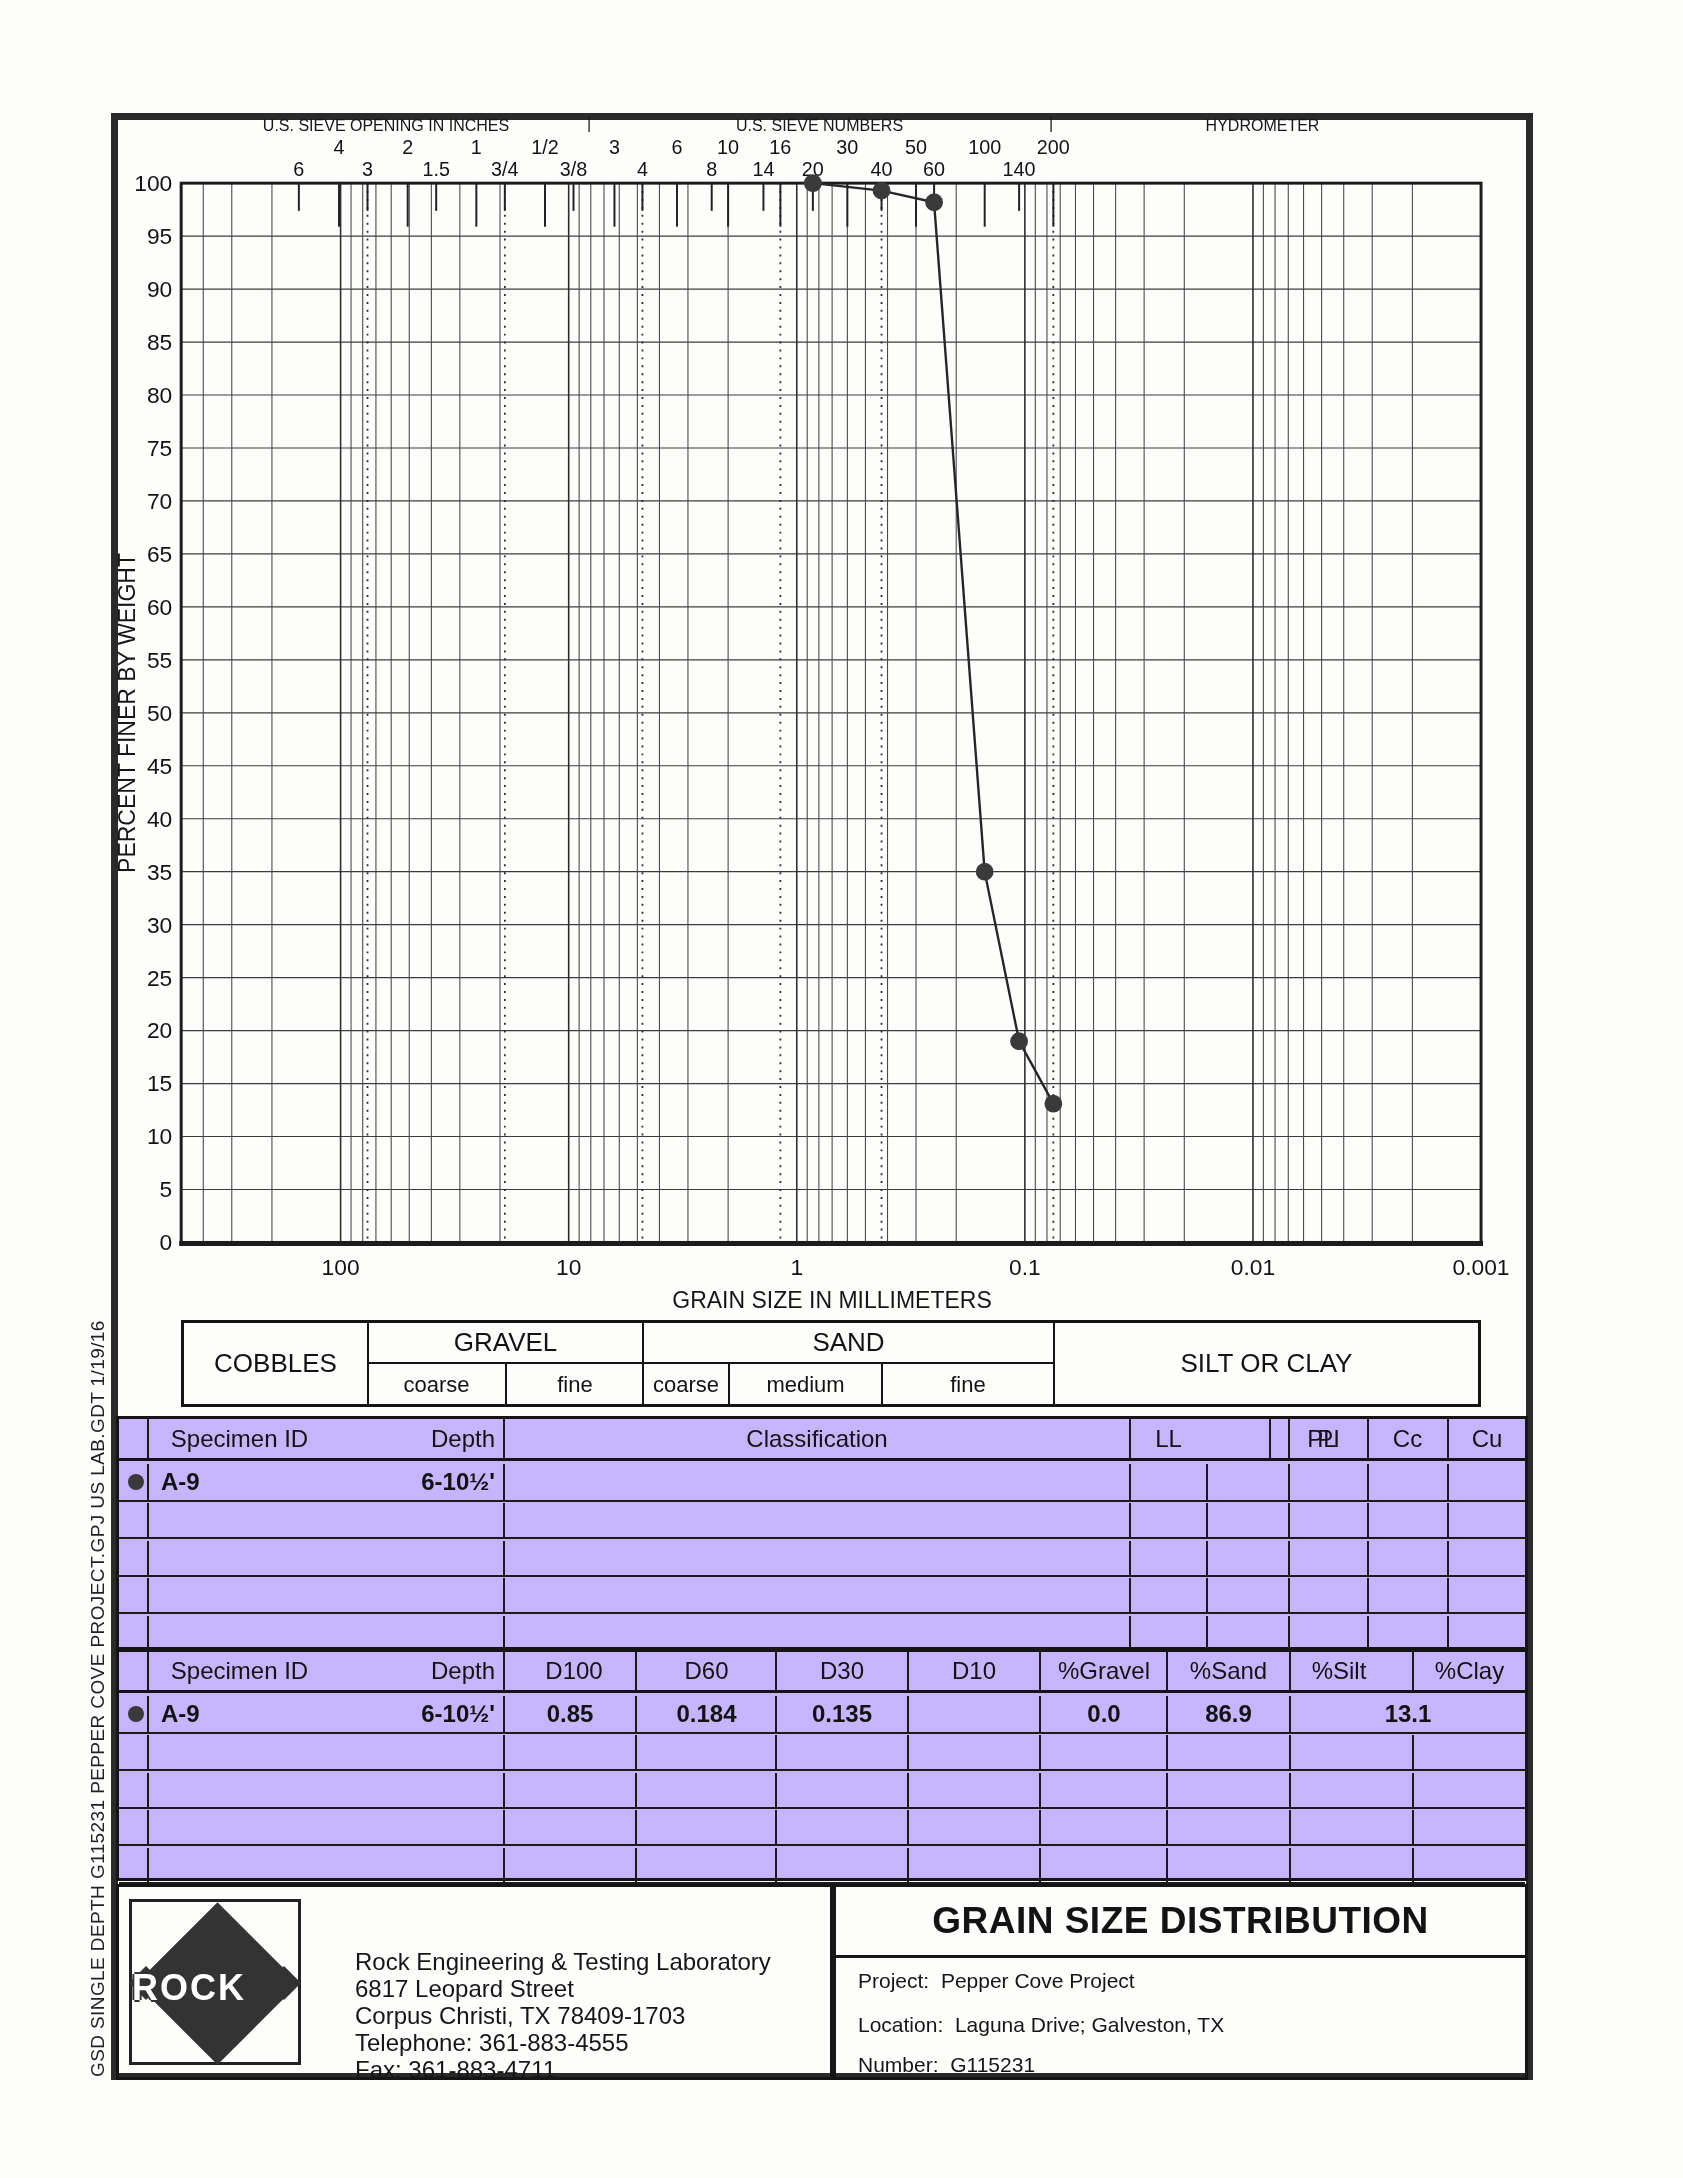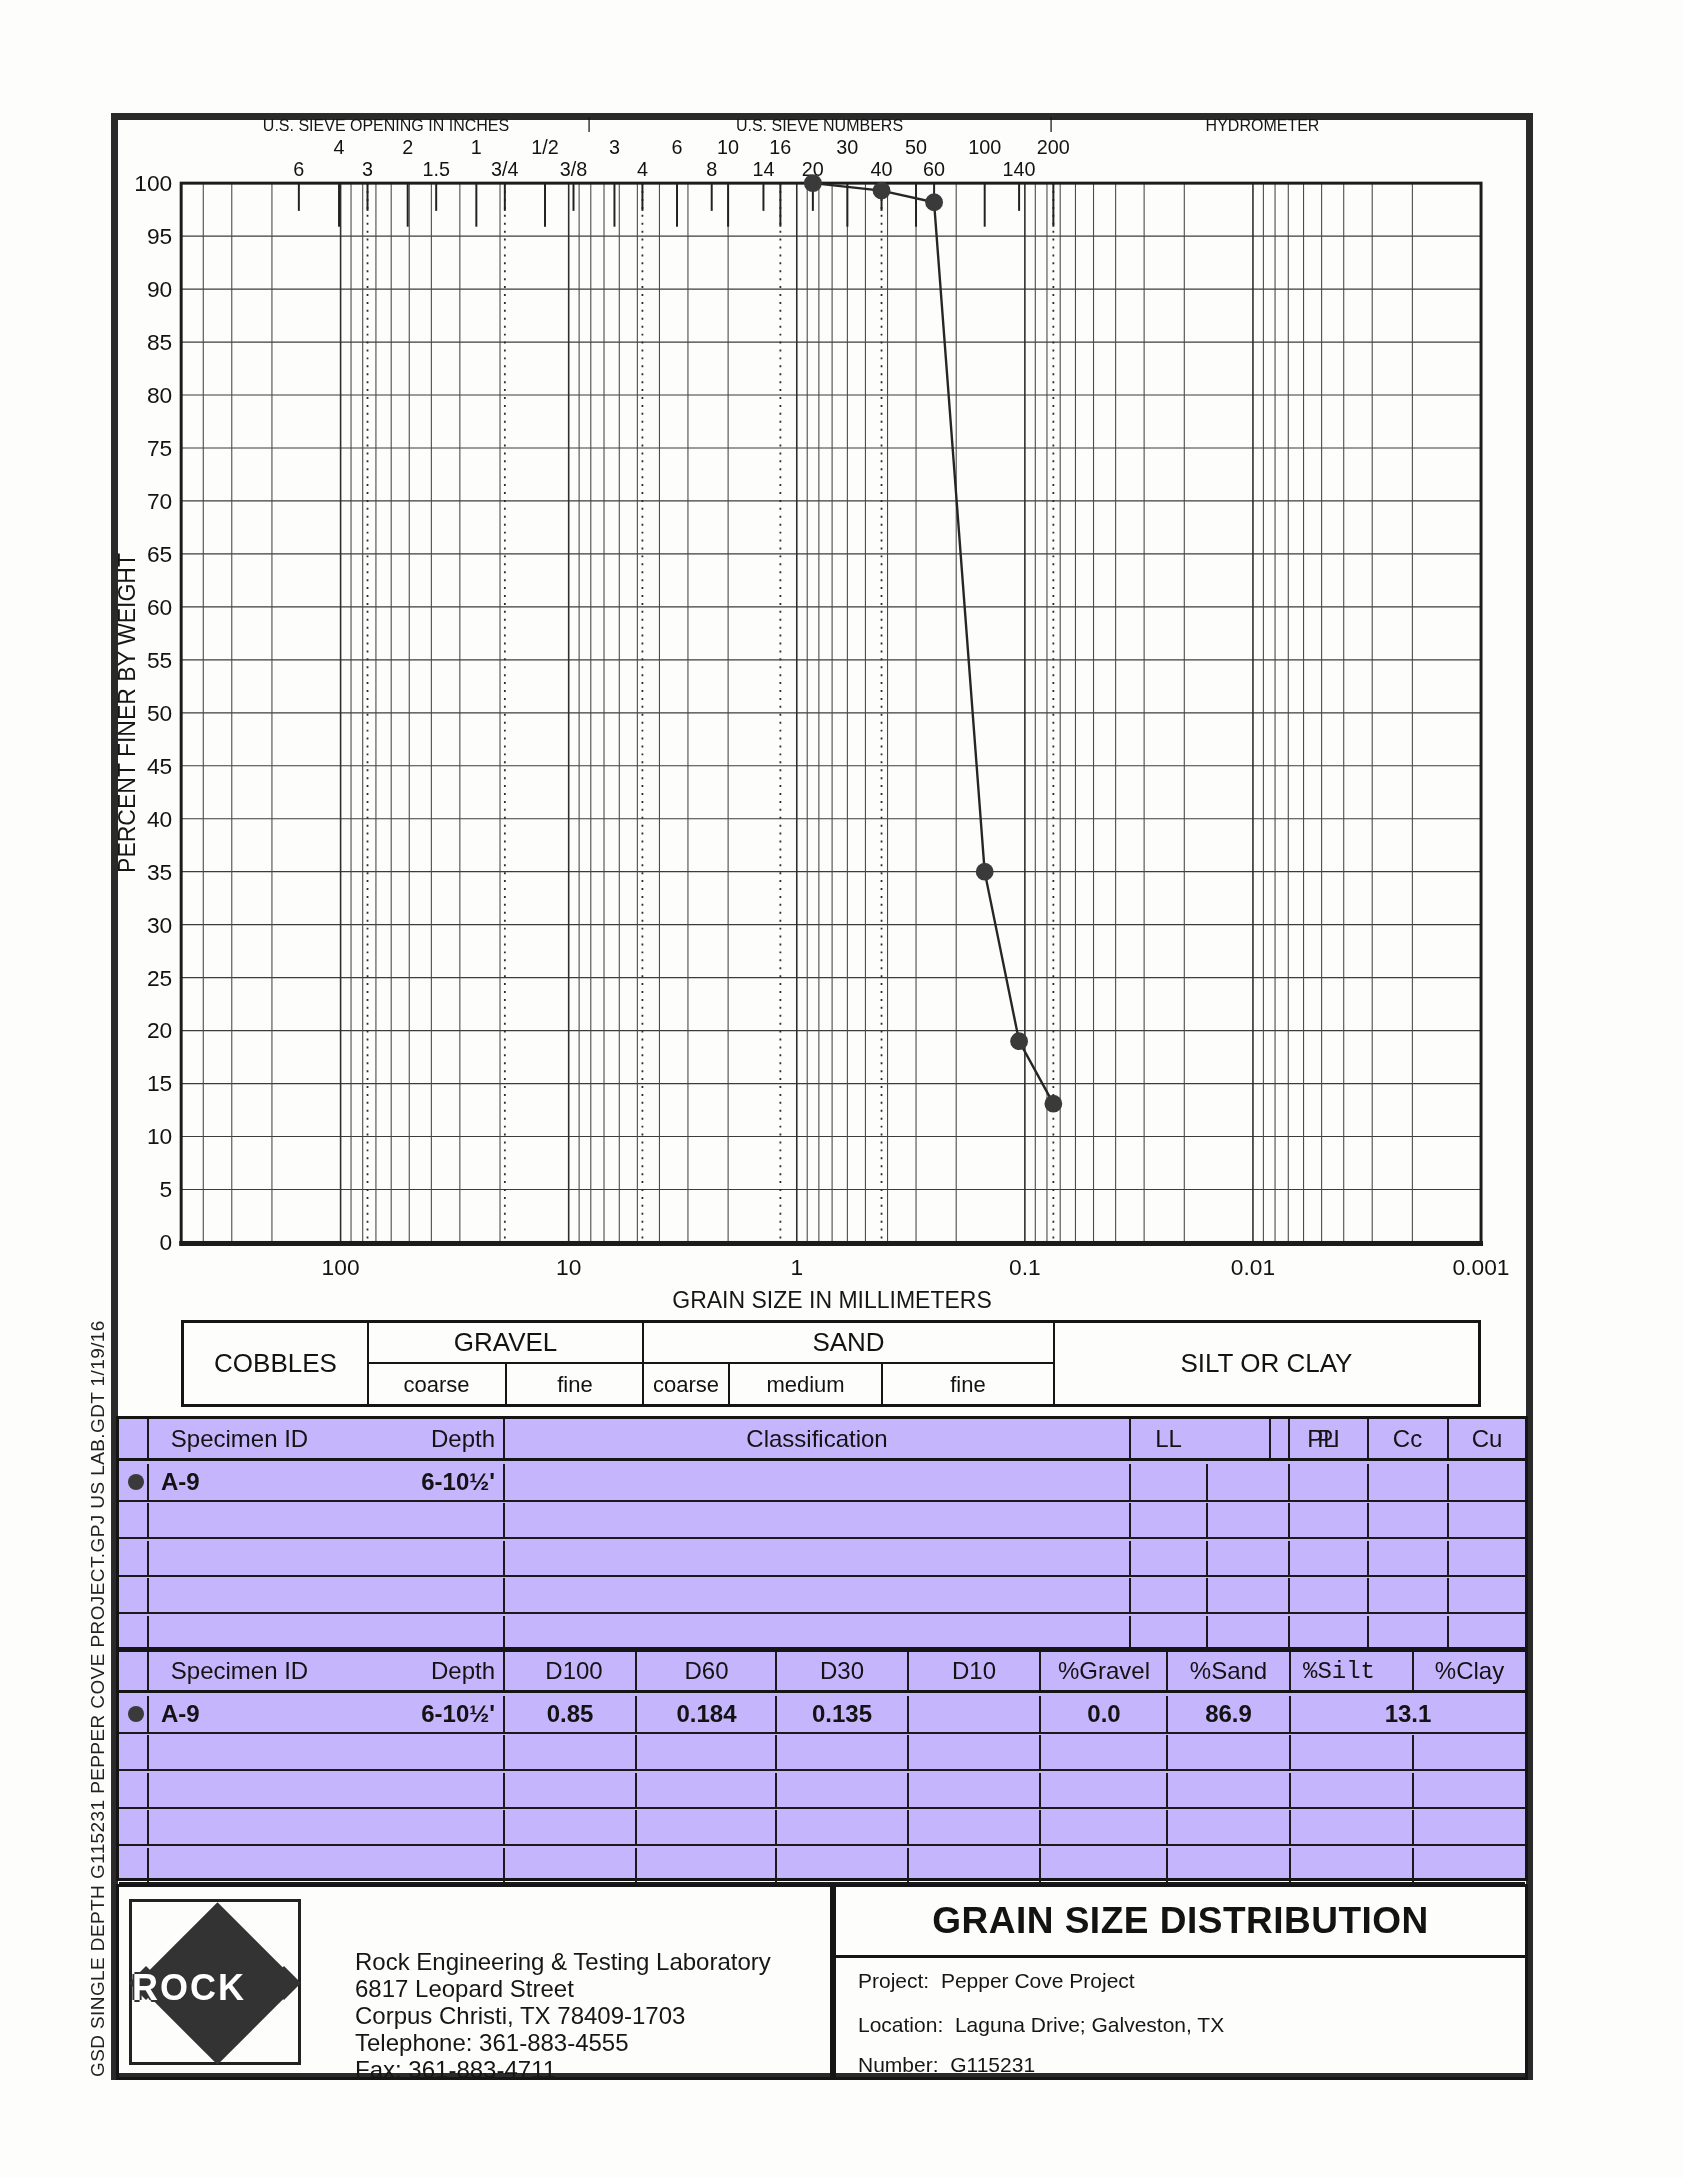--- a/index.html
+++ b/index.html
@@ -308,21 +308,21 @@
       <div class="trow" style="top: 0px; height: 41px; border-bottom: 3px solid rgb(21, 21, 21);">
         <div class="tcell c" style="left: 0px; width: 28px;"></div>
         <div class="tcell c" style="left: 28px; width: 183px; border-left: 2px solid rgb(26, 26, 26);">Specimen ID</div>
         <div class="tcell r" style="left: 211px; width: 173px;">Depth</div>
         <div class="tcell c" style="left: 384px; width: 132px; border-left: 2px solid rgb(26, 26, 26); padding-left: 8px;">D100</div>
         <div class="tcell c" style="left: 516px; width: 141px; border-left: 2px solid rgb(26, 26, 26);">D60</div>
         <div class="tcell c" style="left: 656px; width: 132px; border-left: 2px solid rgb(26, 26, 26);">D30</div>
         <div class="tcell c" style="left: 788px; width: 132px; border-left: 2px solid rgb(26, 26, 26);">D10</div>
         <div class="tcell c" style="left: 920px; width: 128px; border-left: 2px solid rgb(26, 26, 26);">%Gravel</div>
         <div class="tcell c" style="left: 1047px; width: 123px; border-left: 2px solid rgb(26, 26, 26);">%Sand</div>
-        <div class="tcell c" style="left: 1170px; width: 98px; border-left: 2px solid rgb(26, 26, 26); font-family: Liberation Mono, monospace;">%Silt</div>
+        <div class="tcell c" style="left: 1170px; width: 98px; border-left: 2px solid rgb(26, 26, 26);">%Silt</div>
         <div class="tcell c" style="left: 1293px; width: 113px; border-left: 2px solid rgb(26, 26, 26);">%Clay</div>
       </div>
       <div class="trow" style="top: 44px; height: 38px; border-bottom: 2px solid rgb(26, 26, 26);">
         <div class="tcell c" style="left: 0px; width: 28px;">
           <div class="mark"></div>
         </div>
         <div class="tcell l b" style="left: 28px; width: 183px; border-left: 2px solid rgb(26, 26, 26);">A-9</div>
         <div class="tcell r b" style="left: 211px; width: 173px;">6-10½'</div>
         <div class="tcell c b" style="left: 384px; width: 132px; border-left: 2px solid rgb(26, 26, 26);">0.85</div>
         <div class="tcell c b" style="left: 516px; width: 141px; border-left: 2px solid rgb(26, 26, 26);">0.184</div>

